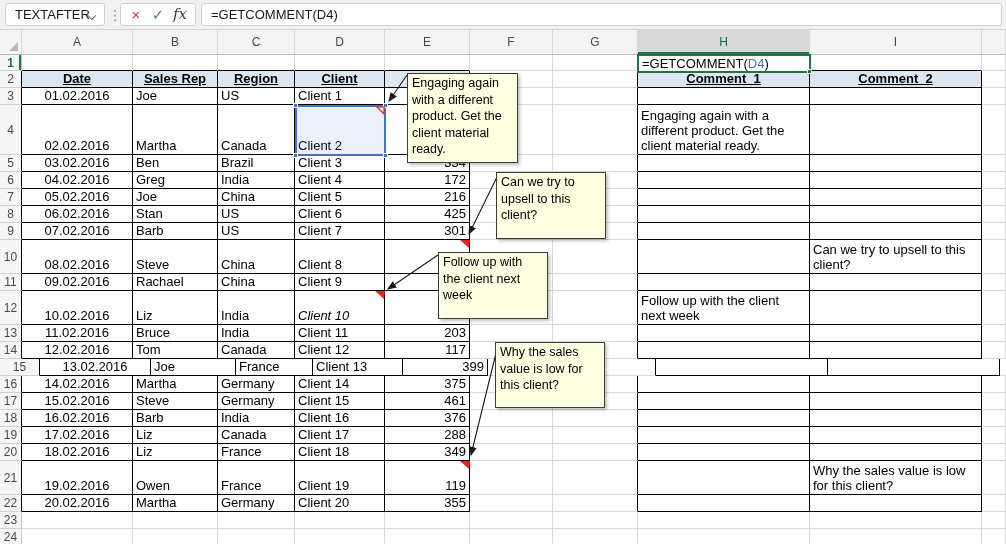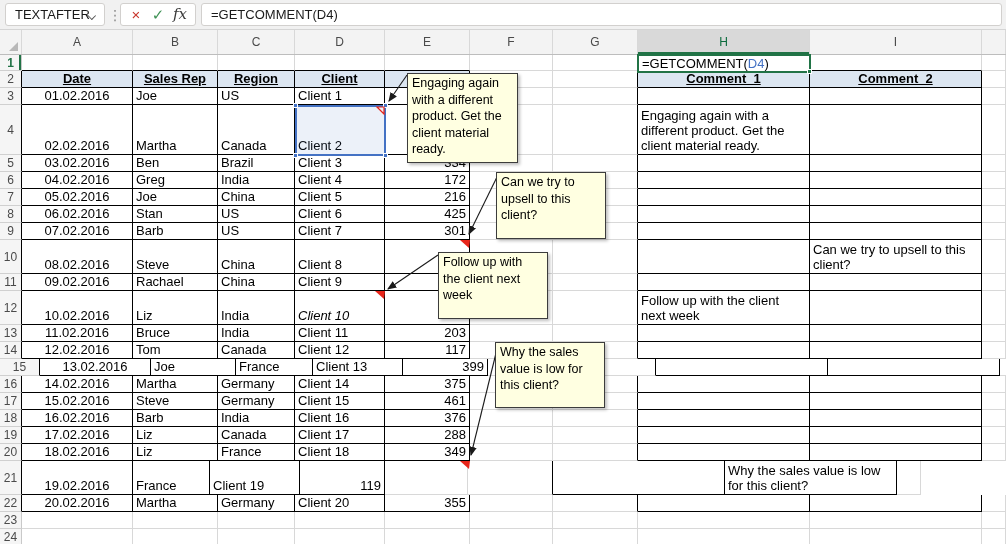--- a/index.html
+++ b/index.html
@@ -773,20 +773,23 @@
       </div>
       <div class="cell" style="width: 24px;">
         <div></div>
       </div>
     </div>
     <div class="grow" style="height: 34px;">
       <div class="rh bR" style="width: 22px;">21</div>
       <div class="cell bR bB al-c" style="width: 111px;">
         <div>19.02.2016</div>
       </div>
+      <div class="cell bR bB" style="width: 85px;">
+        <div>Owen</div>
+      </div>
       <div class="cell bR bB" style="width: 77px;">
         <div>France</div>
       </div>
       <div class="cell bR bB" style="width: 90px;">
         <div>Client 19</div>
       </div>
       <div class="cell bR bB al-r" style="width: 85px;">
         <div>119</div>
       </div>
       <div class="cell" style="width: 83px;">

